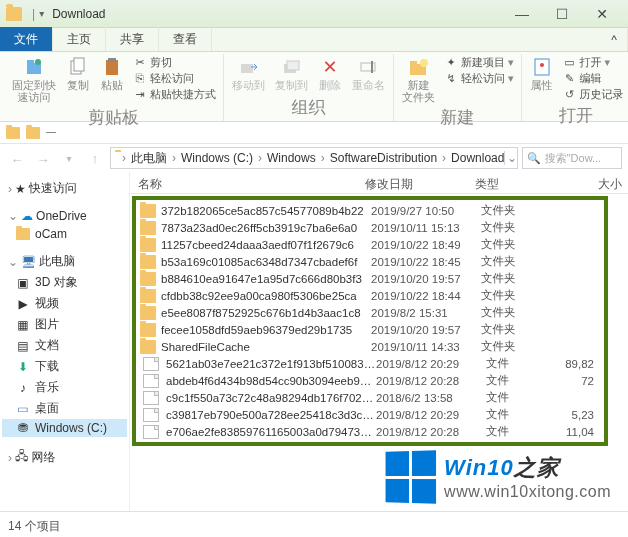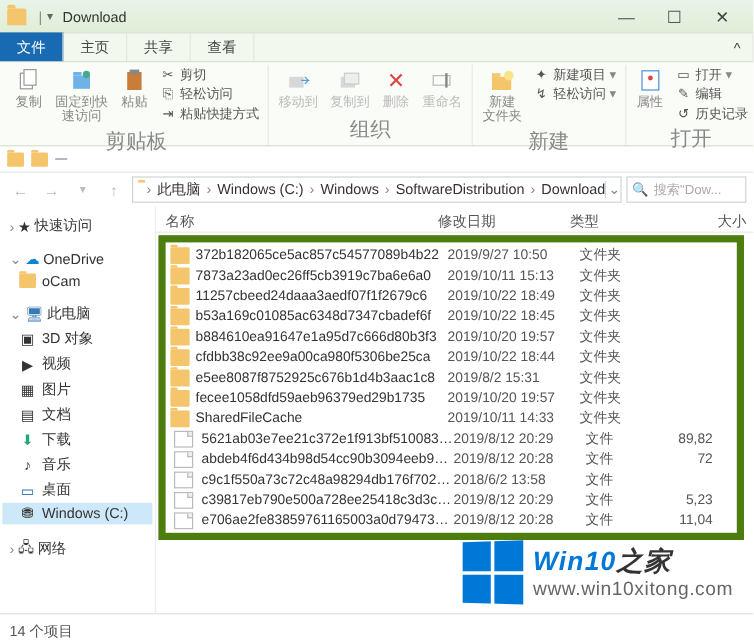--- a/index.html
+++ b/index.html
@@ -56,31 +56,31 @@
   .navitem .nic { width:14px; height:14px; display:flex; align-items:center; justify-content:center; }
   .navhdr { padding:2px 4px 2px 6px; color:#333; display:flex; align-items:center; gap:3px; font-size:12px;}
   .navspacer { height:8px; }
 
   .content { flex:1; display:flex; flex-direction:column; position:relative; }
   .colhdr { display:flex; border-bottom:1px solid #e8e8e8; font-size:12px; color:#555; height:22px; align-items:flex-end; }
   .colhdr .c1 { width:235px; padding-left:8px; }
   .colhdr .c2 { width:110px; }
   .colhdr .c3 { width:55px; }
   .colhdr .c4 { flex:1; padding-right:6px; text-align:right; }
-  .filelist { border:6px solid #4d7c0f; margin:2px 8px 2px 2px; padding:2px 0; }
+  .filelist { border:4px solid #4d7c0f; margin:2px 20px 2px 2px; padding:2px 0; }
   .frow { display:flex; align-items:center; font-size:11.5px; color:#333; padding:1px 0; }
   .frow .fic { width:16px; height:14px; margin:0 5px 0 4px; flex-shrink:0; }
   .fldico { background:#f4c56b; border-radius:1px; position:relative; height:12px; margin-top:2px;}
   .fldico:before { content:""; position:absolute; top:-2px; left:0; width:6px; height:2px; background:#f4c56b; border-radius:1px 1px 0 0;}
   .filico { background:#fff; border:1px solid #bbb; height:13px; width:11px; margin-left:7px !important; margin-right:7px !important; position:relative;}
   .filico:before { content:""; position:absolute; top:0; right:0; width:3px; height:3px; background:#eee; border-left:1px solid #bbb; border-bottom:1px solid #bbb;}
   .frow .fname { width:210px; overflow:hidden; text-overflow:ellipsis; white-space:nowrap; }
   .frow .fdate { width:110px; color:#555; }
   .frow .ftype { width:55px; color:#555; }
-  .frow .fsize { flex:1; text-align:right; padding-right:20px; color:#555; }
+  .frow .fsize { flex:1; text-align:right; padding-right:10px; color:#555; }
 
   
   .status { height:24px; border-top:1px solid #e0e0e0; display:flex; align-items:flex-end; padding:0 8px; font-size:12px; color:#555; }
 
   
   .watermark { position:absolute; right:17px; bottom:34px; display:flex; align-items:center; gap:8px; }
   .winlogo { width:52px; height:52px; display:grid; grid-template-columns:1fr 1fr; grid-template-rows:1fr 1fr; gap:3px; transform: perspective(200px) rotateY(-14deg);}
   .winlogo div { background:#0078d7; }
   .wmtext .big { font-size:22px; font-weight:600; color:#333; letter-spacing:1px; font-style:italic;}
   .wmtext .big .blue { color:#0078d7; }
@@ -107,37 +107,37 @@
   <div class="tab">共享</div>
   <div class="tab">查看</div>
   <div class="tab expand">^</div>
 </div>
 
 <div class="ribbon">
   <div class="rgroup">
     <div class="items">
       <div class="rbtn">
           <div class="ric">
-            <svg width="18" height="20">
-              <rect x="2" y="4" width="10" height="13" fill="#fff" stroke="#999"></rect>
-              <rect x="5" y="1" width="10" height="13" fill="#fff" stroke="#999"></rect>
-            </svg>
-          </div>
-          <div class="lbl">复制</div>
-        </div>
-      <div class="rbtn">
-          <div class="ric">
             <svg width="20" height="20">
               <rect x="3" y="6" width="14" height="11" fill="#6fb2e8"></rect>
               <rect x="3" y="3" width="7" height="3" fill="#6fb2e8"></rect>
               <circle cx="14" cy="5" r="3" fill="#4a8"></circle>
             </svg>
           </div>
           <div class="lbl">固定到快
 速访问</div>
+        </div>
+      <div class="rbtn">
+          <div class="ric">
+            <svg width="18" height="20">
+              <rect x="2" y="4" width="10" height="13" fill="#fff" stroke="#999"></rect>
+              <rect x="5" y="1" width="10" height="13" fill="#fff" stroke="#999"></rect>
+            </svg>
+          </div>
+          <div class="lbl">复制</div>
         </div>
       <div class="rbtn">
           <div class="ric">
             <svg width="18" height="20">
               <rect x="3" y="3" width="12" height="15" fill="#c97d3a"></rect>
               <rect x="5" y="1" width="8" height="4" fill="#888"></rect>
             </svg>
           </div>
           <div class="lbl">粘贴</div>
         </div>

